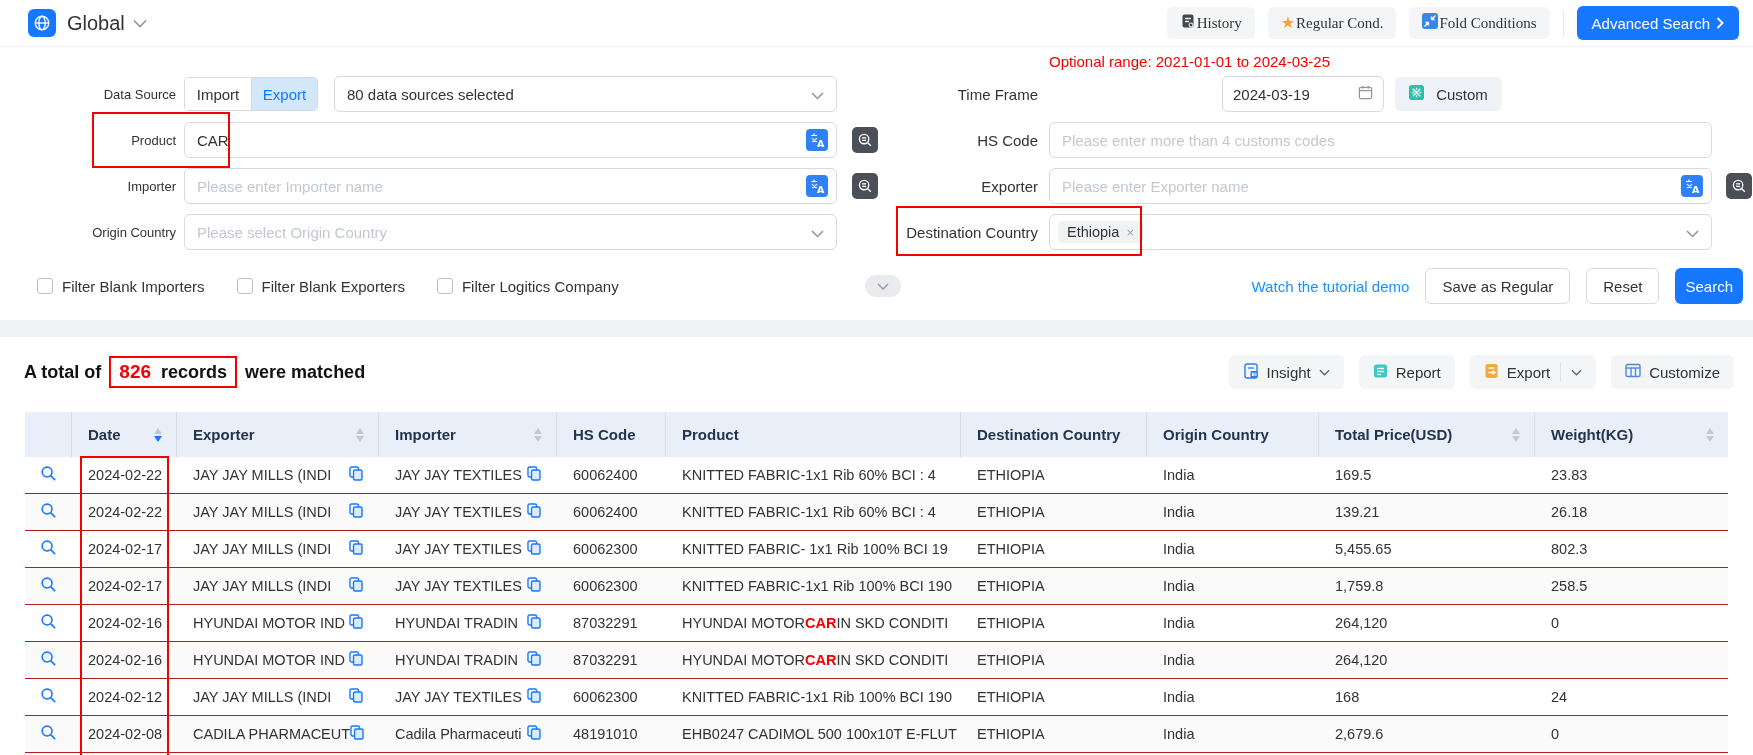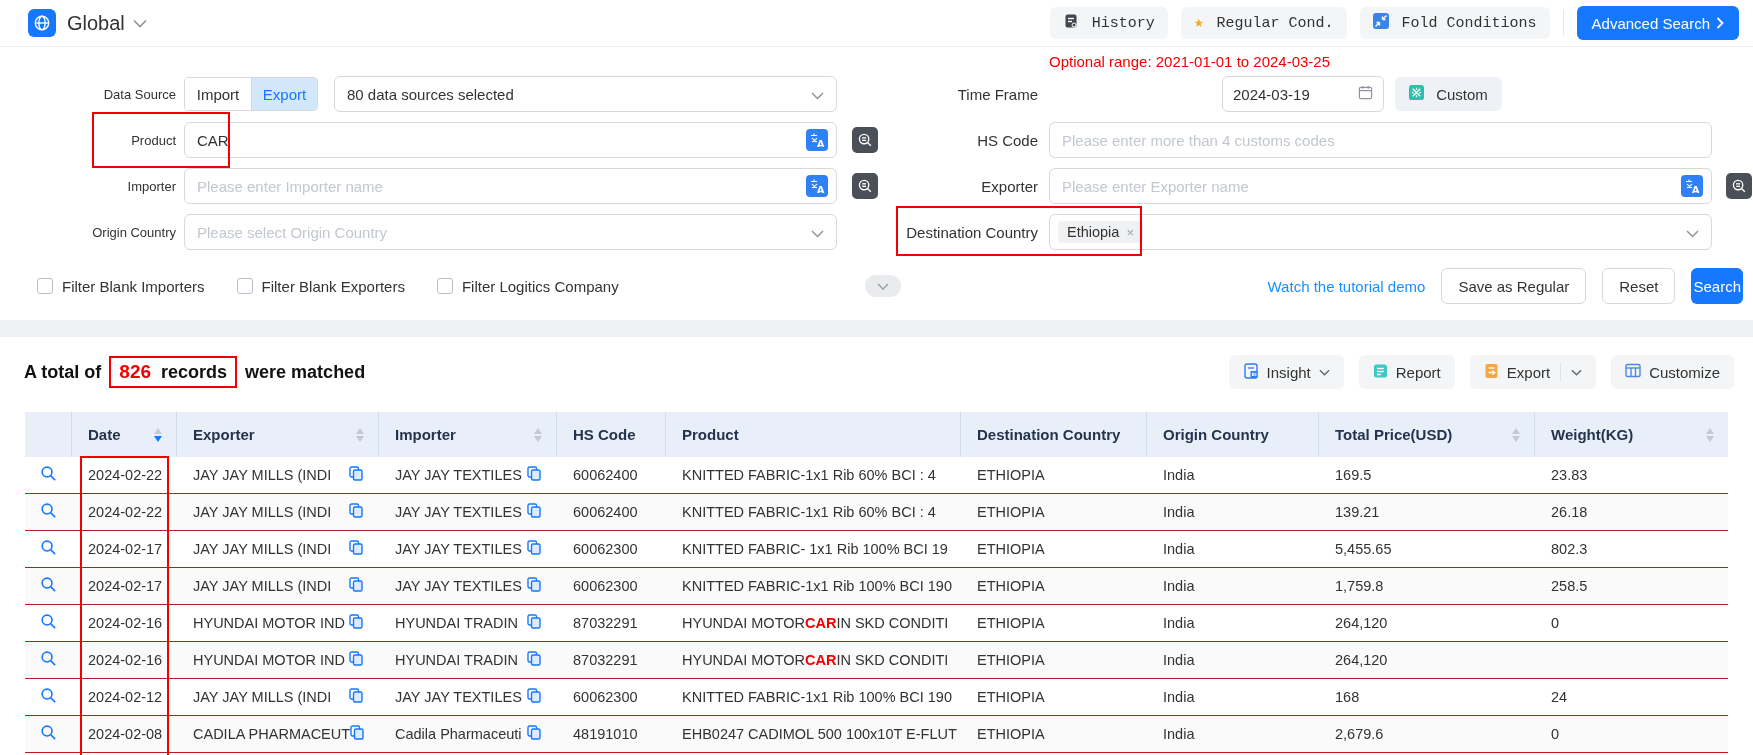--- a/index.html
+++ b/index.html
@@ -7,21 +7,21 @@
   .page { position:relative; width:1753px; height:755px; overflow:hidden; background:#fff; color:#333; }
 
   
   .topbar { position:absolute; top:0; left:0; width:100%; height:47px; display:flex; align-items:center;
             padding:0 14px 0 28px; border-bottom:1px solid #ebedf0; background:#fff; }
   .logo { width:28px; height:28px; border-radius:6px; background:#1677ff; display:flex; align-items:center; justify-content:center; }
   .region-name { margin-left:11px; font-size:20px; color:#333; }
   .tb-chev { margin-left:8px; }
   .tb-right { margin-left:auto; display:flex; align-items:center; gap:13px; }
   .tb-btn { height:32px; background:#f3f5f7; border:none; border-radius:6px; padding:0 13px; display:flex;
-            align-items:center; gap:13px; font-size:15px; color:#333; cursor:pointer; font-family:Liberation Mono, monospace; }
+            align-items:center; gap:1px; font-size:15px; color:#333; cursor:pointer; font-family:Liberation Serif, serif; }
   .tb-divider { width:1px; height:26px; background:#e4e6ea; }
   .adv-btn { height:34px; background:#1677ff; color:#fff; border:none; border-radius:6px; padding:0 15px;
              display:flex; align-items:center; gap:6px; font-size:15px; cursor:pointer; font-family:inherit; }
   .star { color:#f5a623; font-size:16px; line-height:1; }
 
   
   .form { position:absolute; top:47px; left:4px; width:100%; height:273px; background:#fff; }
   .opt-range { position:absolute; left:1045px; top:6px; color:#f50000; font-size:15px; }
   .frow { position:absolute; height:38px; display:flex; align-items:center; }
   .flabel { position:absolute; width:172px; text-align:right; font-size:13px; color:#333; }
@@ -49,21 +49,21 @@
 
   .filter-row { position:absolute; top:221px; left:0; width:100%; height:36px; display:flex; align-items:center; padding-left:33px; gap:32px; }
   .chk { display:flex; align-items:center; gap:9px; font-size:15px; color:#333; cursor:pointer; }
   .chk-box { width:16px; height:16px; border:1px solid #b9bec7; border-radius:3px; background:#fff; }
   .collapse-pill { position:absolute; left:861px; top:228px; width:36px; height:22px; background:#e9ebee; border:none;
                    border-radius:11px; display:flex; align-items:center; justify-content:center; cursor:pointer; }
   .actions { position:absolute; right:14px; top:221px; height:36px; display:flex; align-items:center; gap:16px; }
   .link { color:#1890ff; font-size:15px; cursor:pointer; text-decoration:none; }
   .btn-plain { height:36px; background:#fff; border:1px solid #d9d9d9; border-radius:6px; padding:0 16px;
                font-size:15px; color:#333; cursor:pointer; font-family:inherit; }
-  .btn-primary { height:36px; background:#1677ff; border:none; border-radius:6px; padding:0 2px;
+  .btn-primary { height:36px; background:#1677ff; border:none; border-radius:6px; padding:0 10px;
                  font-size:15px; color:#fff; cursor:pointer; font-family:inherit; }
 
   .band { position:absolute; top:320px; left:0; width:100%; height:17px; background:#eff1f4; }
 
   
   .results-bar { position:absolute; top:352px; left:0; width:100%; height:40px; display:flex; align-items:center; padding:0 19px 0 24px; }
   .summary { font-size:18px; font-weight:bold; color:#111; display:flex; align-items:center; gap:8px; }
   .count-box { border:2px solid #f50000; padding:3px 8px; display:flex; align-items:baseline; gap:10px; }
   .count { color:#f50000; font-size:19px; font-weight:bold; }
   .res-btns { margin-left:auto; display:flex; align-items:center; gap:15px; }

